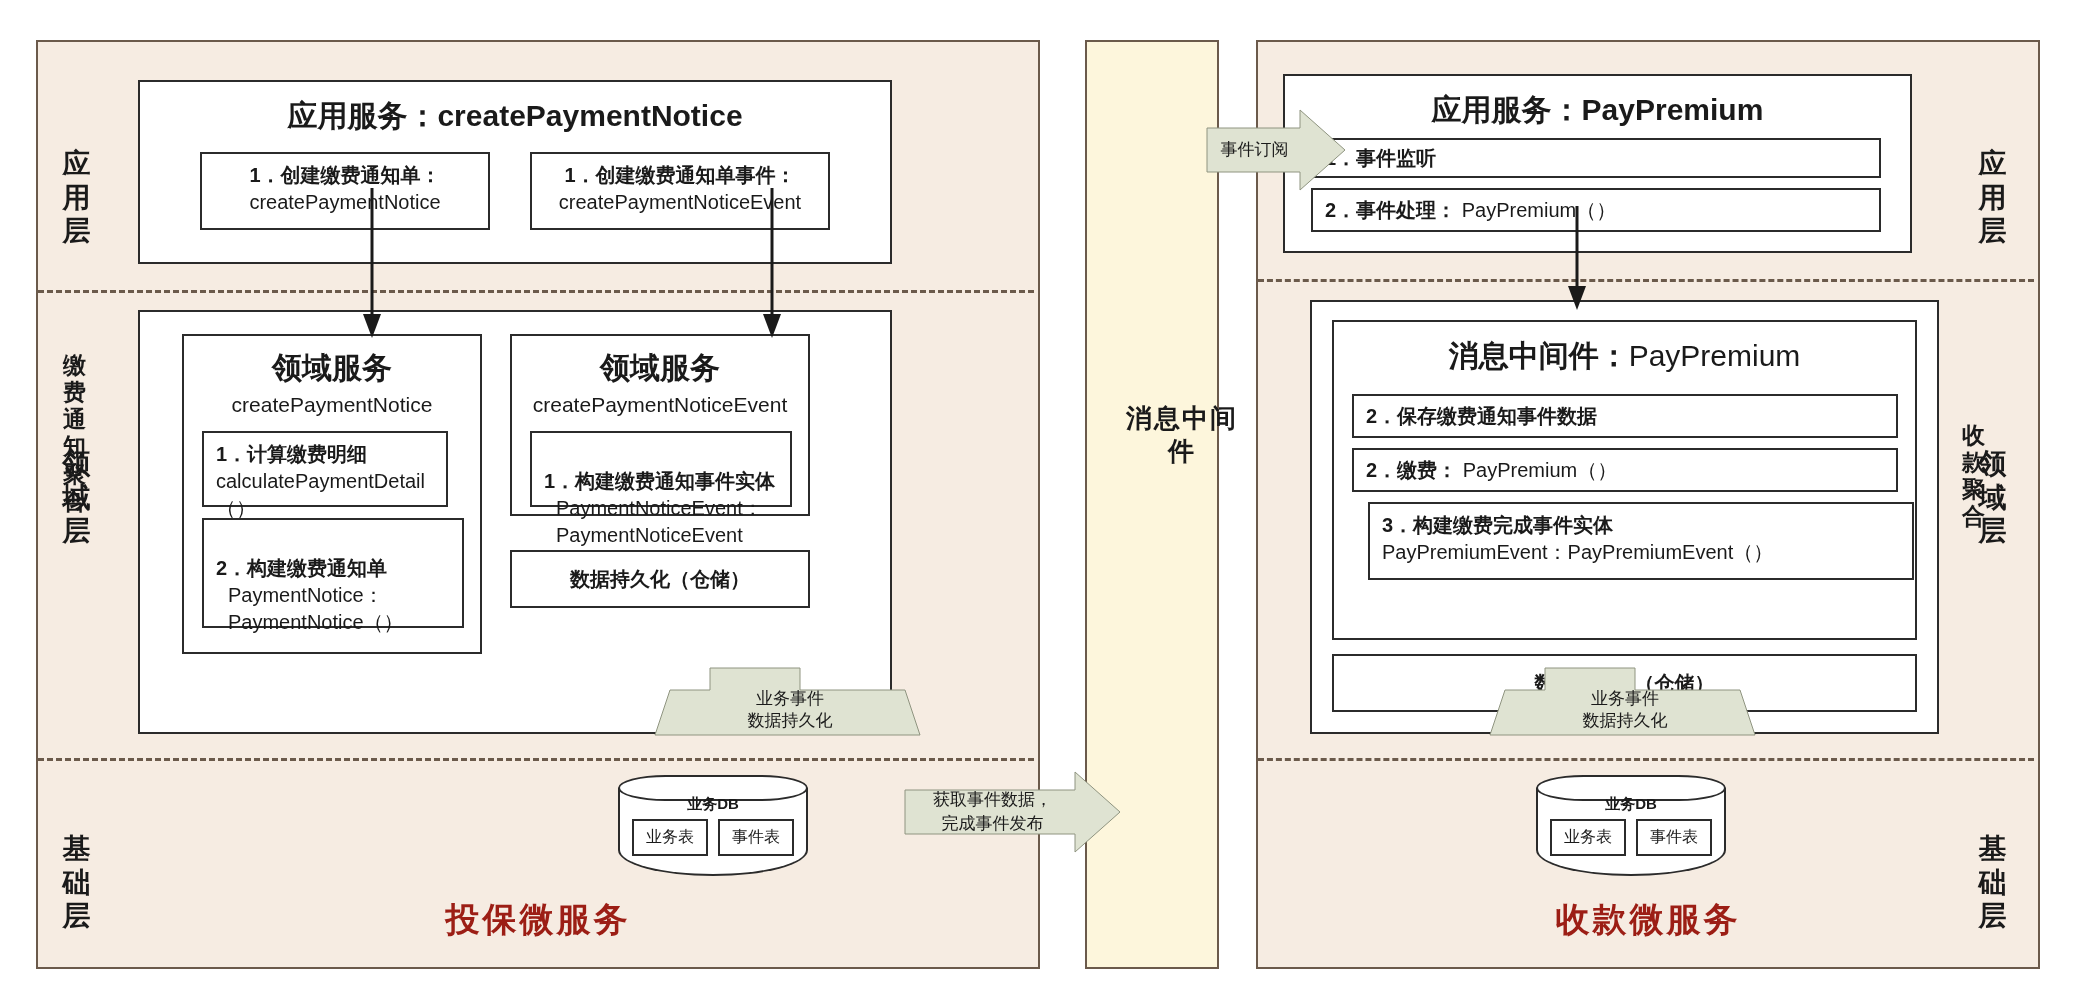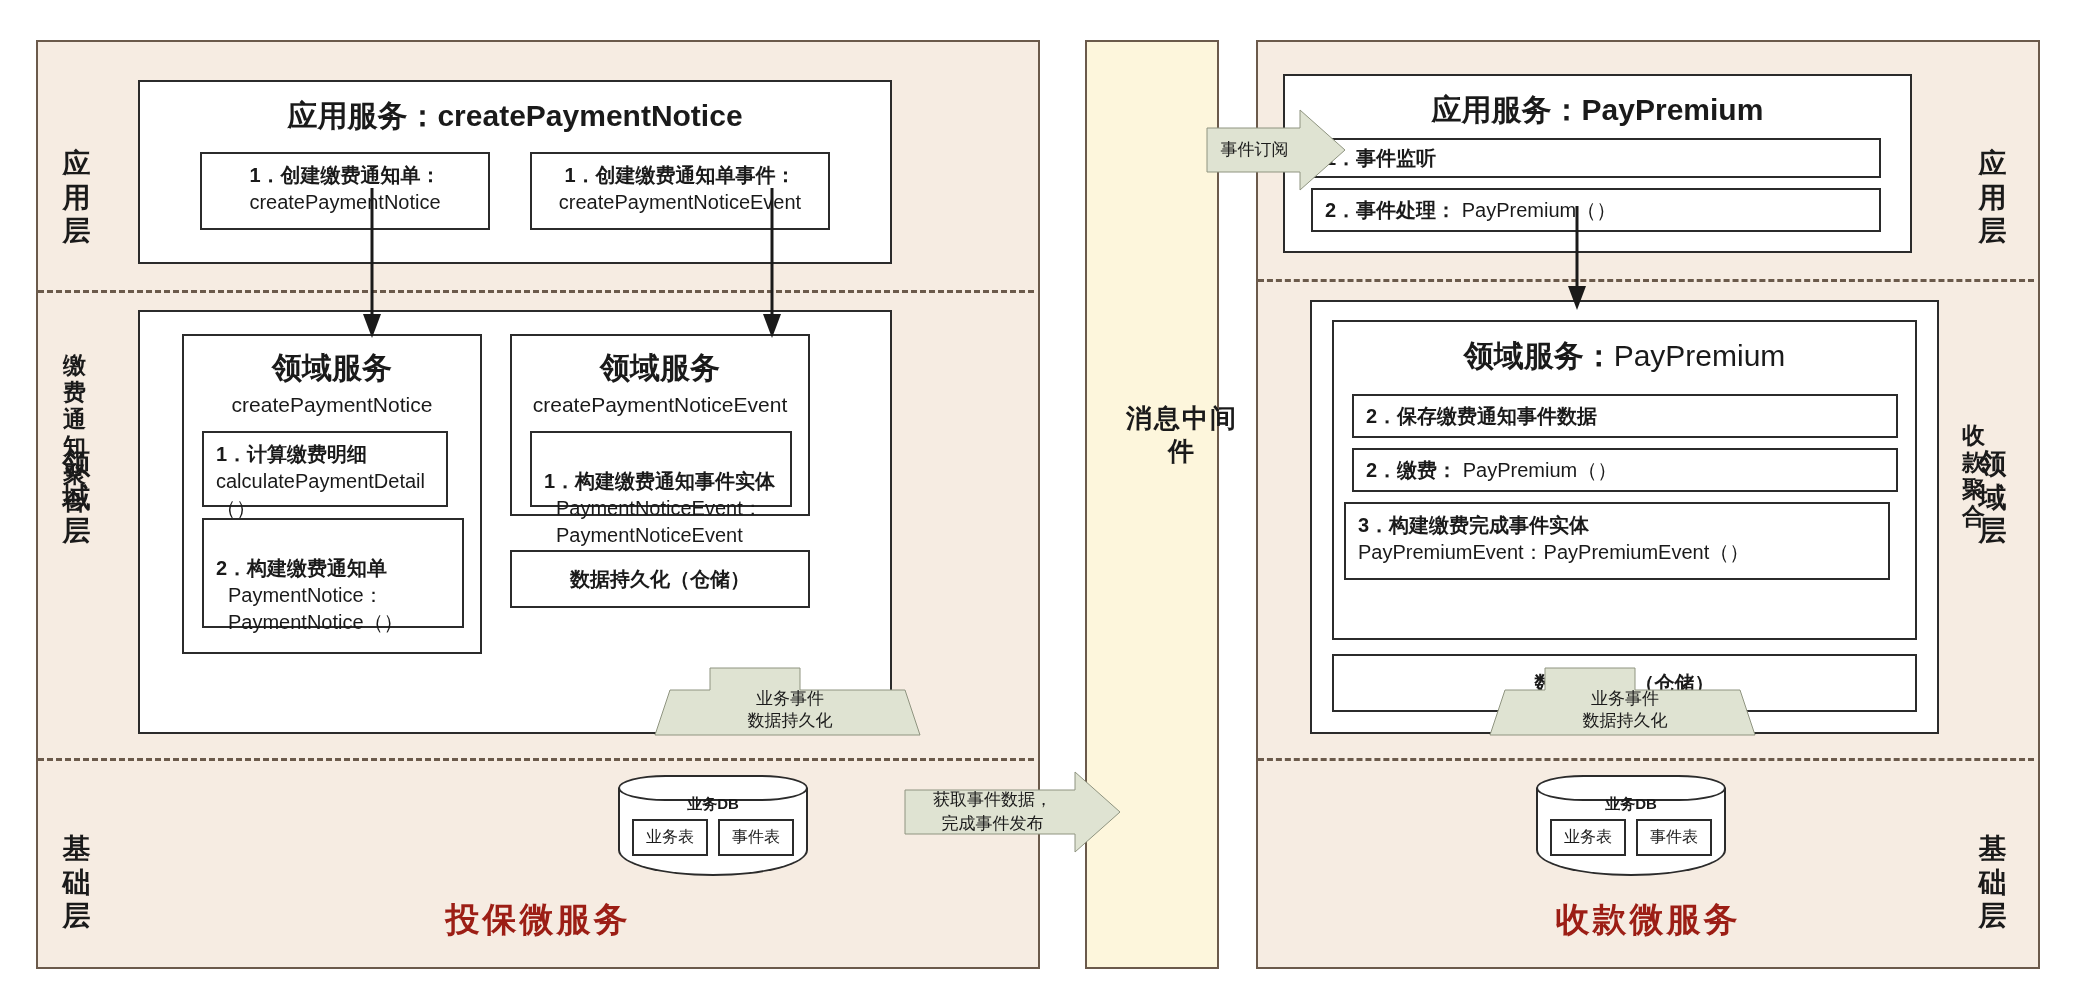--- a/index.html
+++ b/index.html
@@ -132,29 +132,29 @@
       <div class="box" style="left:26px;top:112px;width:570px;height:44px;display:flex;align-items:center;">
         <b>2．事件处理：</b>&nbsp;<span>PayPremium（）</span>
       </div>
     </div>
 
     <div class="panel" style="left:52px;top:258px;width:625px;height:430px;">
       <div class="agg-label" style="left:640px;top:120px;">收款聚合</div>
 
       <div class="box" style="left:20px;top:18px;width:585px;height:320px;padding:0;">
         <div class="panel-title" style="margin:14px 0 12px;">
-          <span>领域服务：</span><span class="thin">PayPremium</span>
+          <span>消息中间件：</span><span class="thin">PayPremium</span>
         </div>
         <div class="box" style="left:18px;top:72px;width:546px;height:44px;display:flex;align-items:center;">
           <b>2．保存缴费通知事件数据</b>
         </div>
         <div class="box" style="left:18px;top:126px;width:546px;height:44px;display:flex;align-items:center;">
           <b>2．缴费：</b>&nbsp;<span>PayPremium（）</span>
         </div>
-        <div class="box" style="left:10px;top:180px;width:546px;height:78px;">
+        <div class="box" style="left:34px;top:180px;width:546px;height:78px;">
           <b>3．构建缴费完成事件实体</b><br>
           <span>PayPremiumEvent：PayPremiumEvent（）</span>
         </div>
       </div>
 
       <div class="box center" style="left:20px;top:352px;width:585px;height:58px;display:flex;align-items:center;justify-content:center;">
         <b>数据持久化（仓储）</b>
       </div>
     </div>
 

